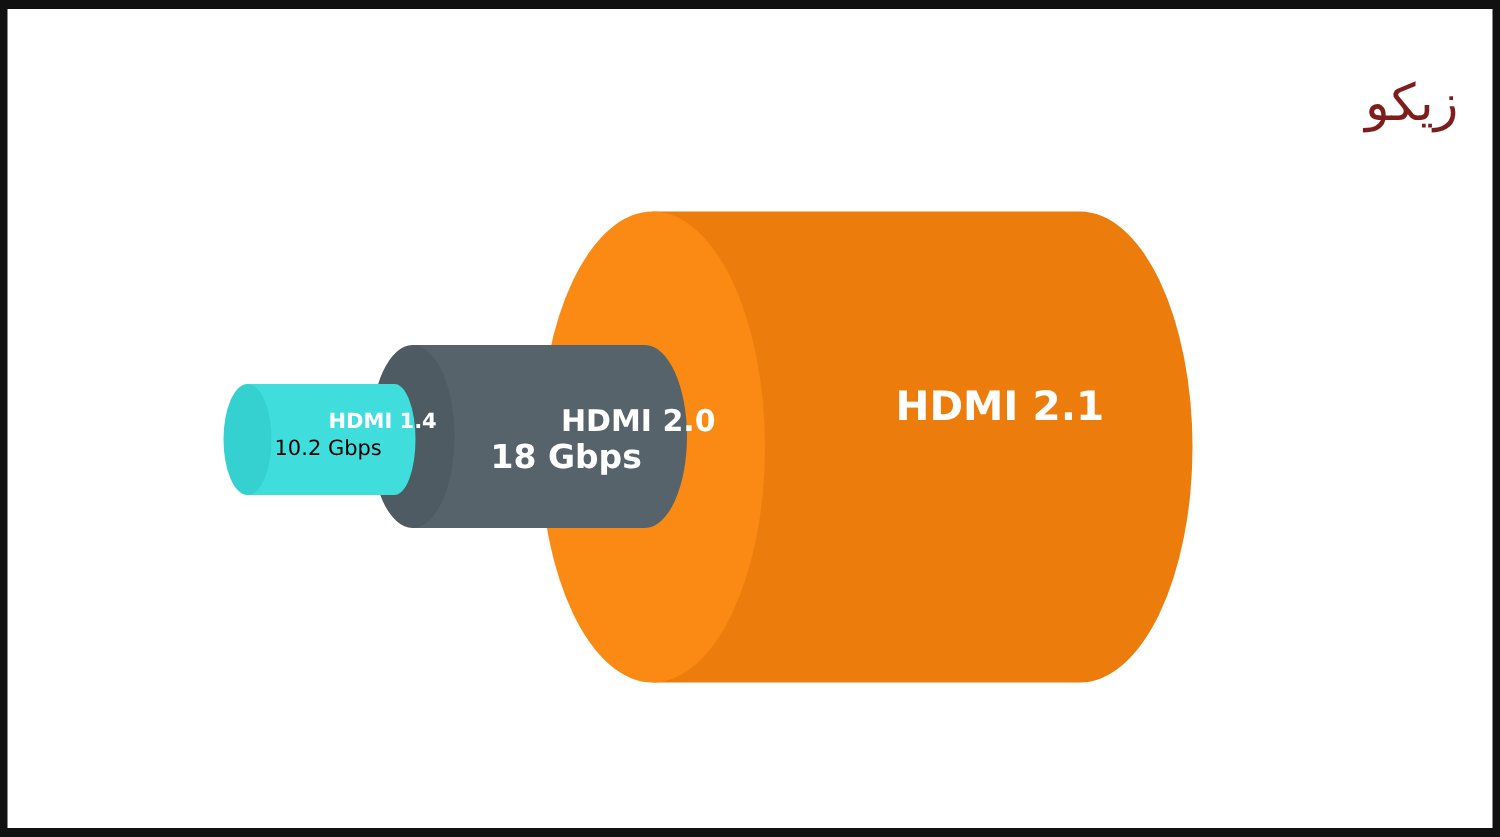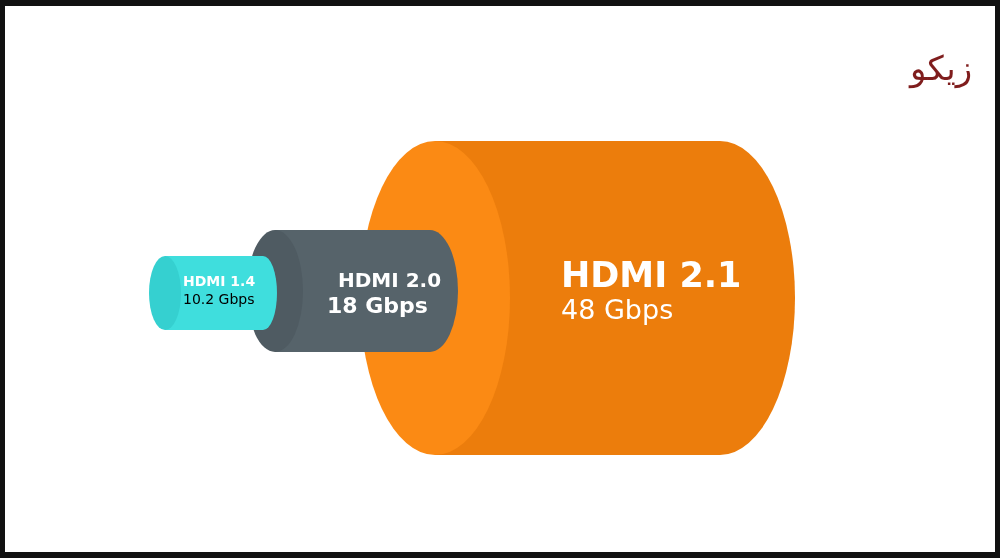--- a/index.html
+++ b/index.html
@@ -1,20 +1,20 @@
 <!DOCTYPE html>
 <html><head>
 <meta charset="utf-8">
 <style>
   html, body { margin:0; padding:0; }
   body { width:1000px; height:558px; background:#111; position:relative; overflow:hidden; font-family:"DejaVu Sans", sans-serif; }
   .frame { position:absolute; left:5px; top:6px; width:990px; height:546px; background:#fff; }
   svg.art { position:absolute; left:0; top:0; }
   .lbl { position:absolute; color:#fff; line-height:1; white-space:nowrap; }
-  .b { font-weight:bold; }
+  .b { font-weight:bold;margin-left:36px; }
   .logo { position:absolute; left:905px; top:42px; font-family:"DejaVu Serif", serif; font-size:34px; color:#7f1d1d; direction:rtl; }
 </style>
 </head>
 <body>
 
 <div class="frame">
   <svg class="art" width="990" height="546" viewBox="0 0 990 546">
     <defs>
       <linearGradient id="og" x1="0" x2="1">
           <stop offset="0" stop-color="#f58310"></stop>
@@ -37,17 +37,16 @@
       <ellipse cx="160" cy="287" rx="16" ry="37" fill="#35d0d0"></ellipse>
     </g>
   </svg>
 
   <div class="lbl b" style="left:178px;top:268px;font-size:14px;">HDMI 1.4</div>
   <div class="lbl" style="left:178px;top:286px;font-size:14px;color:#000000;">10.2 Gbps</div>
 
   <div class="lbl b" style="left:333px;top:264px;font-size:20px;">HDMI 2.0</div>
   <div class="lbl" style="left:322px;top:289px;font-size:22px;font-weight:bold;">18 Gbps</div>
 
-  <div class="lbl b" style="left:556px;top:252px;font-size:35px;text-align:right;">HDMI 2.1</div>
-  <div class="lbl" style="left:556px;top:290px;font-size:27px;">48 Gbps</div>
+  <div class="lbl b" style="left:556px;top:252px;font-size:27px;text-align:right;">HDMI 2.1</div>
 
   <div class="logo">زیکو</div>
 </div>
 
 </body></html>

